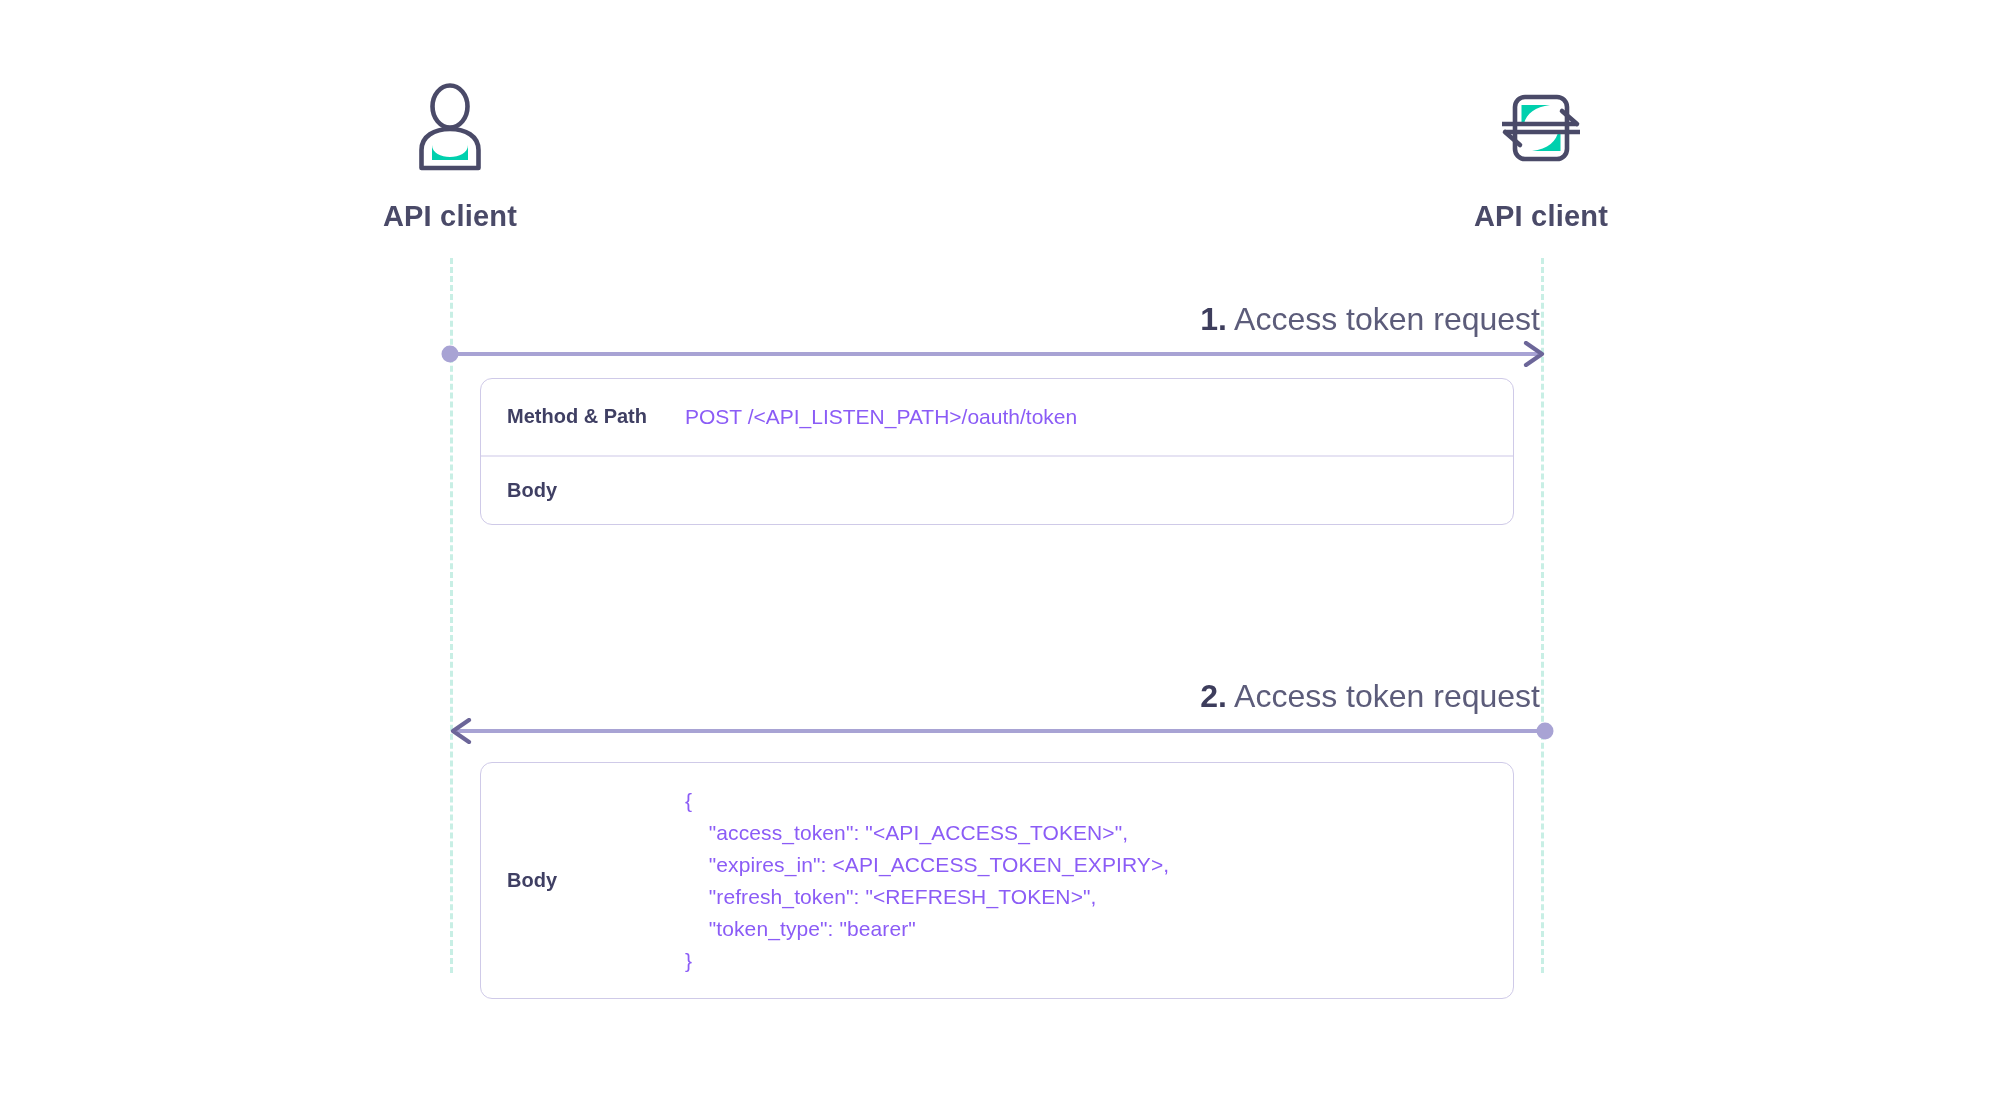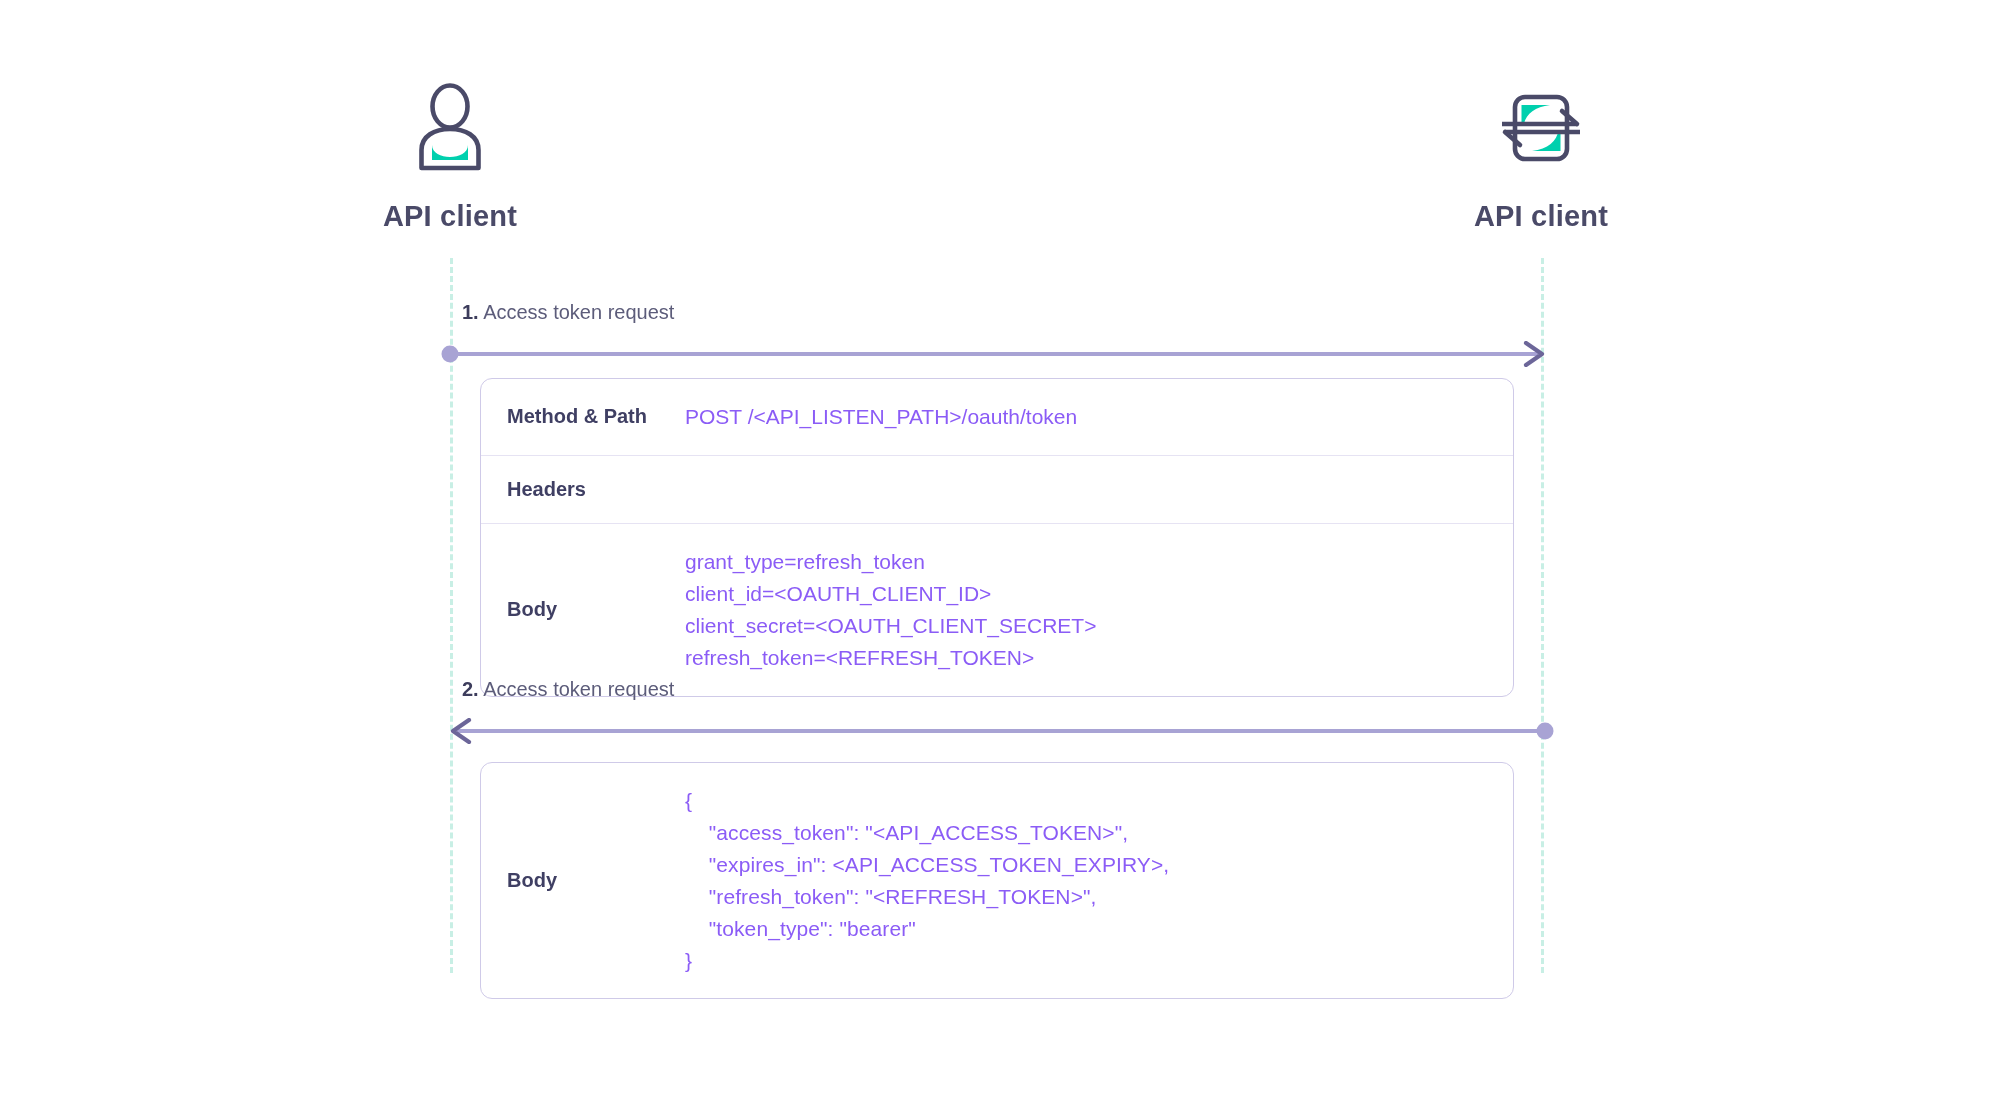--- a/index.html
+++ b/index.html
@@ -53,24 +53,24 @@
     border-left: 3px dashed #c8efe5;
     top: 258px;
     height: 715px;
   }
   #lifeline-client  { left: 450px; }
   #lifeline-gateway { left: 1541px; }
 
   
   .step-label {
     position: absolute;
-    left: 462px;
+    left: 448px;
     width: 1092px;
-    text-align: left;
-    font-size: 20px;
+    text-align: right;
+    font-size: 32px;
     color: #5c5c7a;
     white-space: nowrap;
   }
   .step-num {
     font-weight: bold;
     color: #3d3d5c;
   }
   #step-1-label { top: 301px; }
   #step-2-label { top: 678px; }
 
@@ -181,28 +181,23 @@
       <polyline points="1086,2 1102,13 1086,24" fill="none" stroke="#6c6699" stroke-width="4.2" stroke-linecap="round" stroke-linejoin="round"></polyline>
     </svg>
   </div>
 
   <div class="detail-table" id="table-request">
     <div class="trow">
       <div class="tkey">Method &amp; Path</div>
       <div class="tval">POST /&lt;API_LISTEN_PATH&gt;/oauth/token</div>
     </div>
     <div class="trow">
-      <div class="tkey">Headers</div>
     </div>
     <div class="trow">
       <div class="tkey">Body</div>
-      <div class="tval">grant_type=refresh_token
-client_id=&lt;OAUTH_CLIENT_ID&gt;
-client_secret=&lt;OAUTH_CLIENT_SECRET&gt;
-refresh_token=&lt;REFRESH_TOKEN&gt;</div>
     </div>
   </div>
 
   <div class="step-label" id="step-2-label">
     <span class="step-num">2.</span>
     <span>Access token request</span>
   </div>
 
   <div class="msg-arrow" id="msg-arrow-2">
     <svg width="1115" height="26" viewBox="0 0 1115 26" aria-hidden="true">

